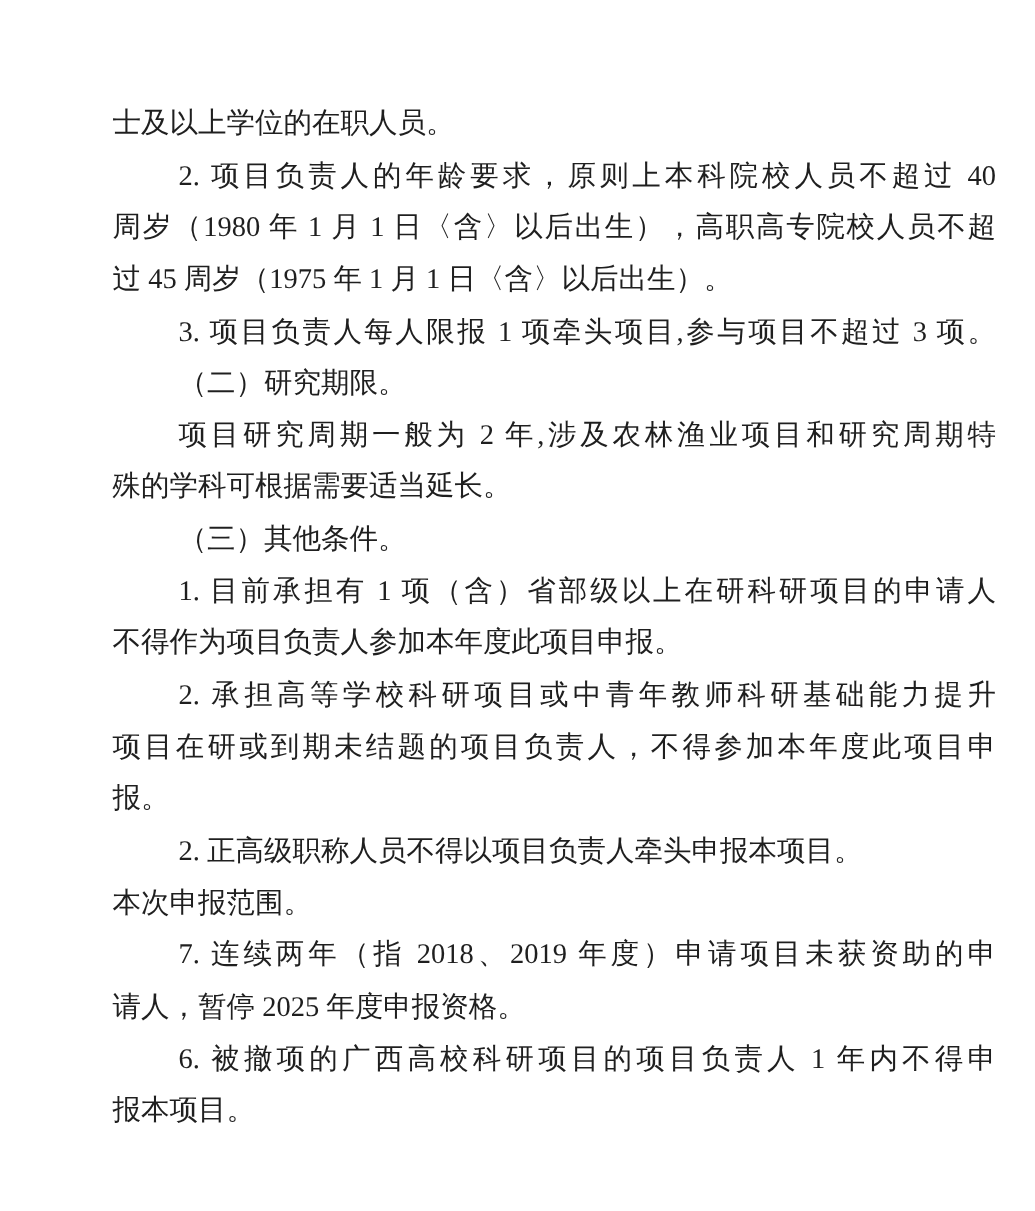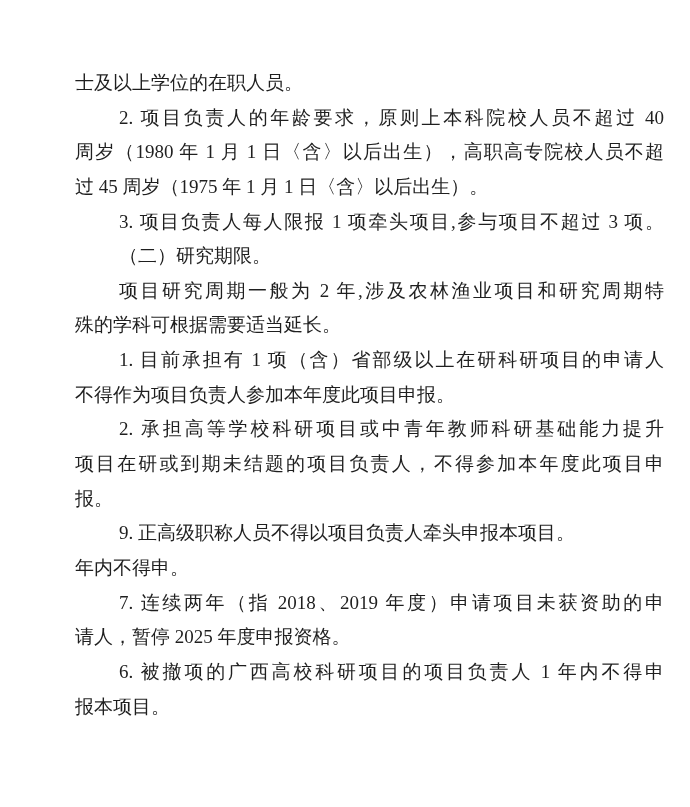--- a/index.html
+++ b/index.html
@@ -41,24 +41,25 @@
 
 <div class="page">
   <div class="line left">士及以上学位的在职人员。</div>
   <div class="line indent just">2. 项目负责人的年龄要求，原则上本科院校人员不超过 40</div>
   <div class="line just">周岁（1980 年 1 月 1 日〈含〉以后出生），高职高专院校人员不超</div>
   <div class="line left">过 45 周岁（1975 年 1 月 1 日〈含〉以后出生）。</div>
   <div class="line indent just">3. 项目负责人每人限报 1 项牵头项目,参与项目不超过 3 项。</div>
   <div class="line indent left">（二）研究期限。</div>
   <div class="line indent just">项目研究周期一般为 2 年,涉及农林渔业项目和研究周期特</div>
   <div class="line left">殊的学科可根据需要适当延长。</div>
+  <div class="line indent left">（三）其他条件。</div>
   <div class="line indent just">1. 目前承担有 1 项（含）省部级以上在研科研项目的申请人</div>
   <div class="line left">不得作为项目负责人参加本年度此项目申报。</div>
   <div class="line indent just">2. 承担高等学校科研项目或中青年教师科研基础能力提升</div>
   <div class="line just">项目在研或到期未结题的项目负责人，不得参加本年度此项目申</div>
   <div class="line left">报。</div>
-  <div class="line indent left">9. 正高级职称人员不得以项目负责人牵头申报本项目。</div>
-  <div class="line left">年内不得申。</div>
+  <div class="line indent left">2. 正高级职称人员不得以项目负责人牵头申报本项目。</div>
+  <div class="line left">本次申报范围。</div>
   <div class="line indent just">7. 连续两年（指 2018、2019 年度）申请项目未获资助的申</div>
   <div class="line left">请人，暂停 2025 年度申报资格。</div>
   <div class="line indent just">6. 被撤项的广西高校科研项目的项目负责人 1 年内不得申</div>
   <div class="line left">报本项目。</div>
 </div>
 
 </body></html>

